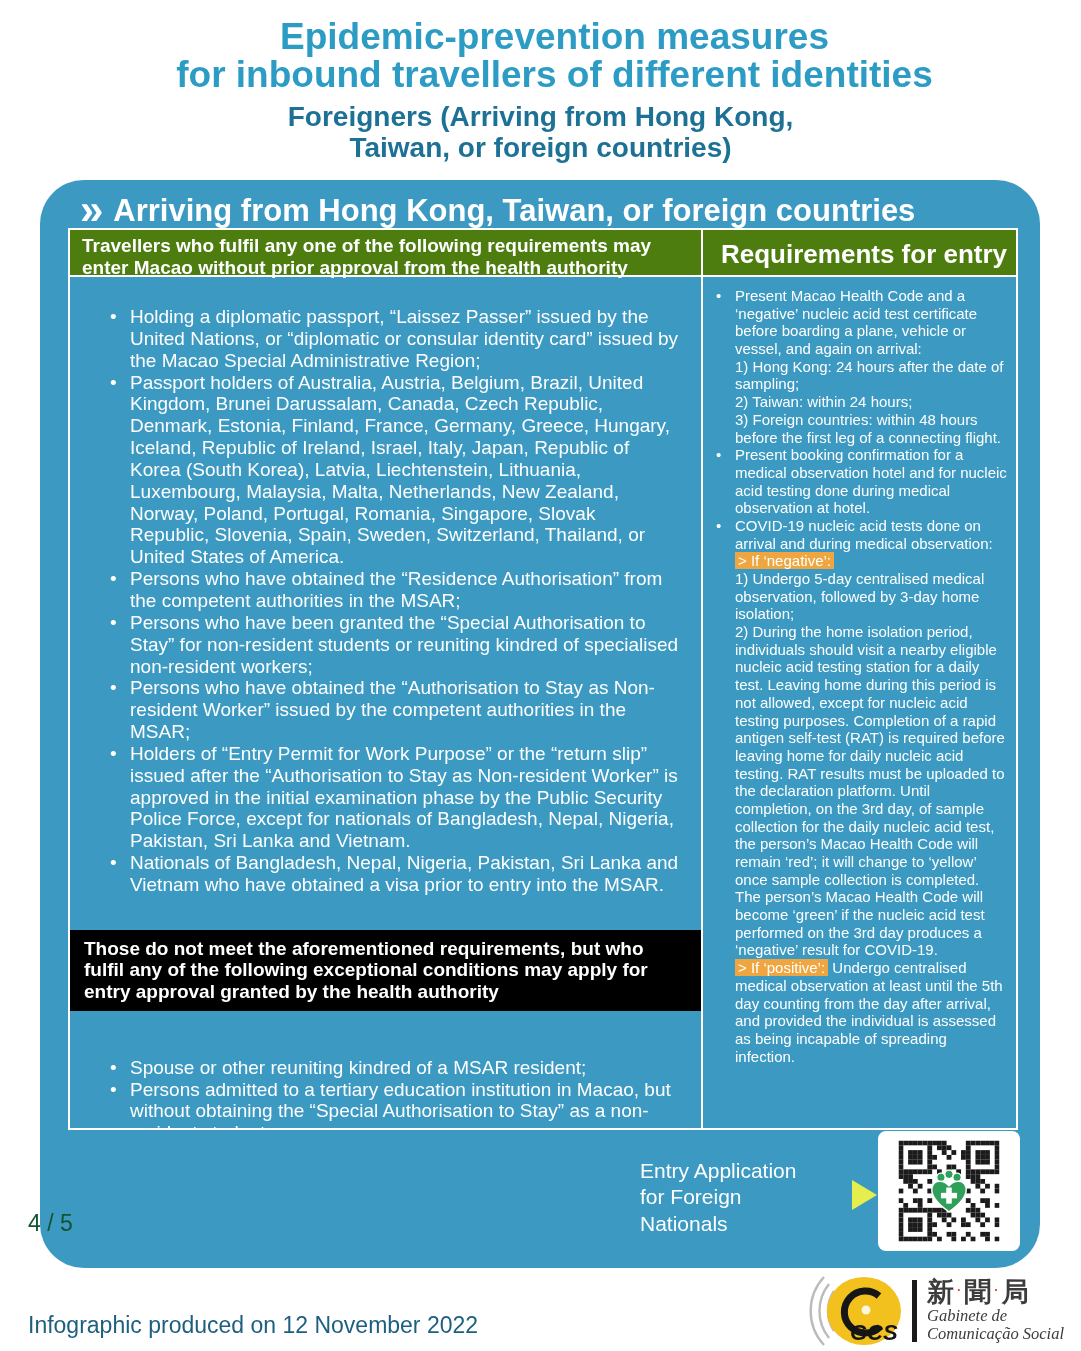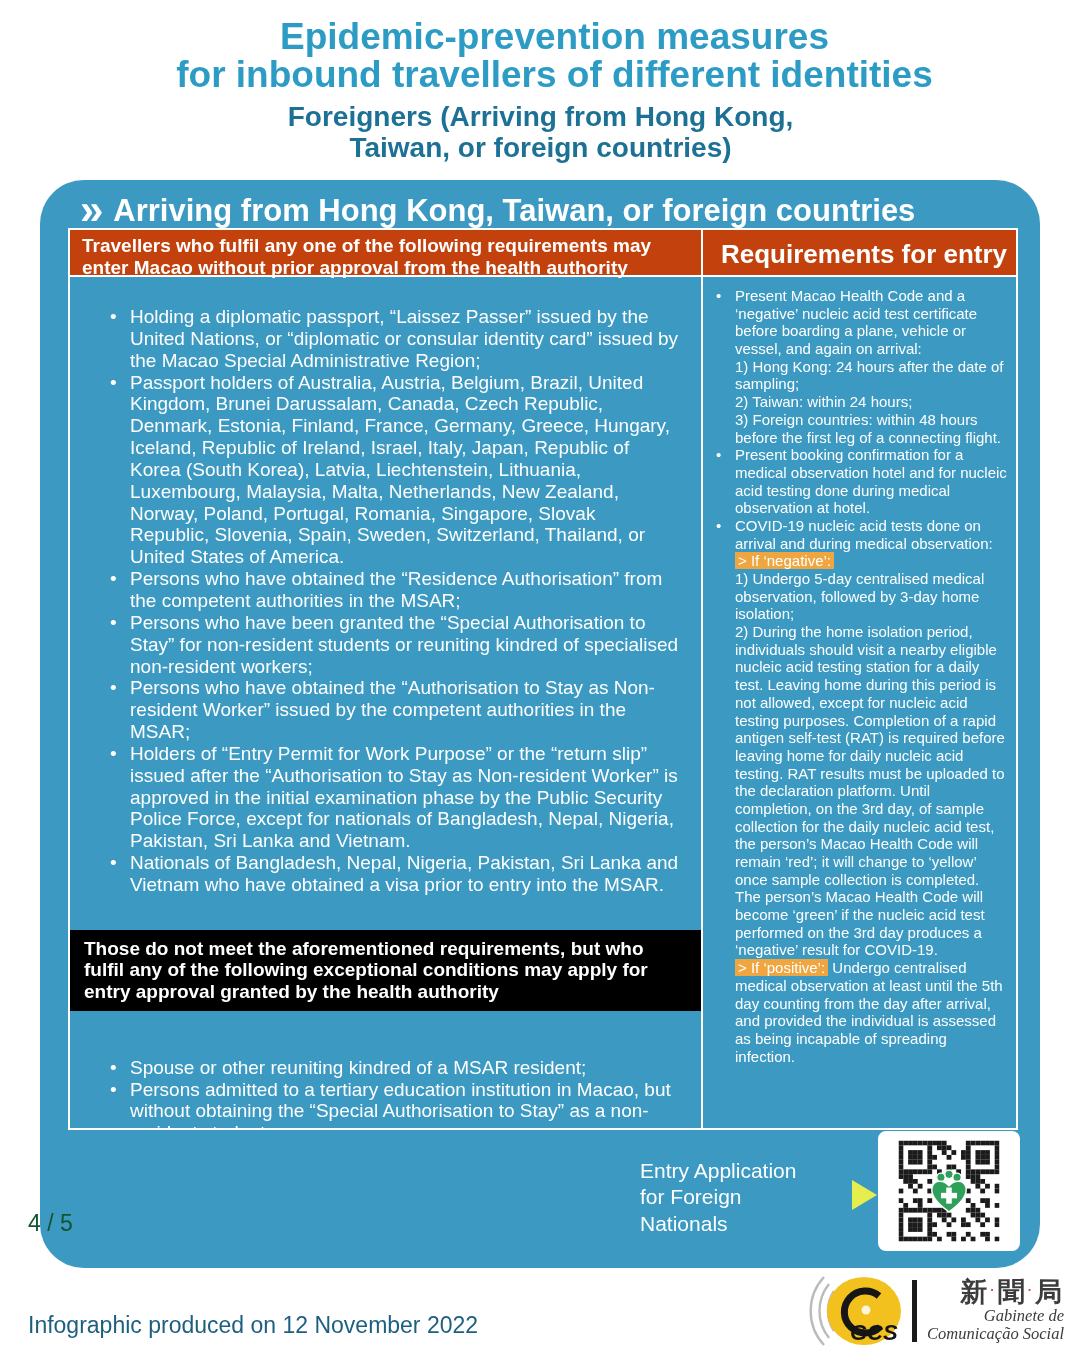--- a/index.html
+++ b/index.html
@@ -26,21 +26,21 @@
   }
   .chevron{font-size:42px;font-weight:bold;line-height:0.95;margin-right:14px;letter-spacing:-4px;}
   .card-header-text{font-size:31px;font-weight:bold;line-height:1.15;padding-top:3px;}
   
   .req-table{
     position:absolute;left:28px;top:48px;width:950px;height:902px;
     border:2px solid #fff;box-sizing:border-box;display:flex;color:#fff;
   }
   .col-left{width:633px;border-right:2px solid #fff;box-sizing:border-box;display:flex;flex-direction:column;overflow:hidden;}
   .col-right{flex:1;box-sizing:border-box;display:flex;flex-direction:column;overflow:hidden;}
-  .cell-header{background:#c2410c;border-bottom:2px solid #fff;box-sizing:border-box;height:47px;}
+  .cell-header{background:#4d7c0f;border-bottom:2px solid #fff;box-sizing:border-box;height:47px;}
   .cell-header.left{font-size:19px;font-weight:bold;line-height:1.16;padding:5px 12px 0 12px;}
   .cell-header.right{font-size:26px;font-weight:bold;padding:9px 0 0 18px;}
   ul.blist{list-style:none;margin:16px;padding:0;}
   ul.blist li{position:relative;padding-left:28px;}
   ul.blist li::before{content:"\2022";position:absolute;left:8px;}
   .body-left{padding:13px 6px 0 16px;font-size:19px;line-height:1.15;}
   .exception-band{
     background:#000000;font-weight:bold;font-size:19px;line-height:1.14;
     padding:8px 14px;margin-top:18px;
   }
@@ -64,21 +64,21 @@
     position:absolute;left:838px;top:951px;width:142px;height:120px;
     background:#fff;border-radius:8px;
   }
   #qr-svg{position:absolute;left:50%;top:50%;transform:translate(-50%,-50%);}
   .qr-heart{position:absolute;left:50%;top:50%;transform:translate(-50%,-50%);}
   
   .footer-page{position:absolute;left:28px;top:1210px;font-size:23px;color:#14532d;}
   .footer-date{position:absolute;left:28px;top:1312px;font-size:23px;color:#1D5F80;}
   .gcs-logo{position:absolute;left:790px;top:1271px;display:flex;align-items:center;}
   .logo-bar{width:5px;height:62px;background:#1a1a1a;margin:0 10px 0 4px;}
-  .logo-text{display:flex;flex-direction:column;justify-content:center;align-items:flex-end;}
+  .logo-text{display:flex;flex-direction:column;justify-content:center;}
   .logo-cn{font-size:27px;font-weight:bold;color:#3C3C3C;letter-spacing:2px;line-height:1.05;}
   .cndot{color:#E0472C;font-size:13px;vertical-align:7px;margin:0 1px;}
   .logo-pt{font-family:"Liberation Serif",serif;font-style:italic;font-size:16.5px;color:#3C3C3C;line-height:1.12;}
 </style>
 </head>
 <body>
 
 <div class="page-title">
   <div>Epidemic-prevention measures</div>
   <div>for inbound travellers of different identities</div>

